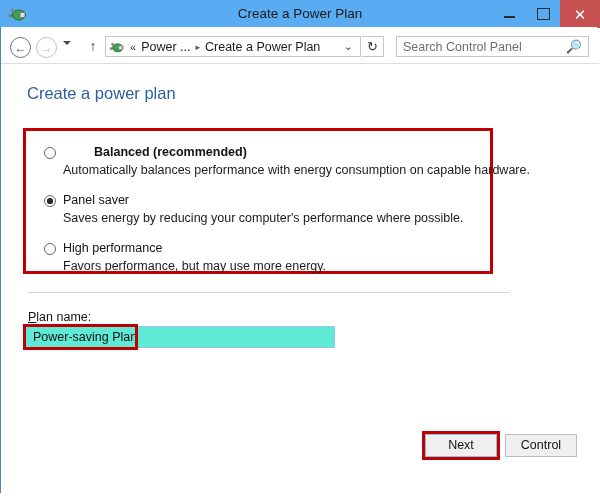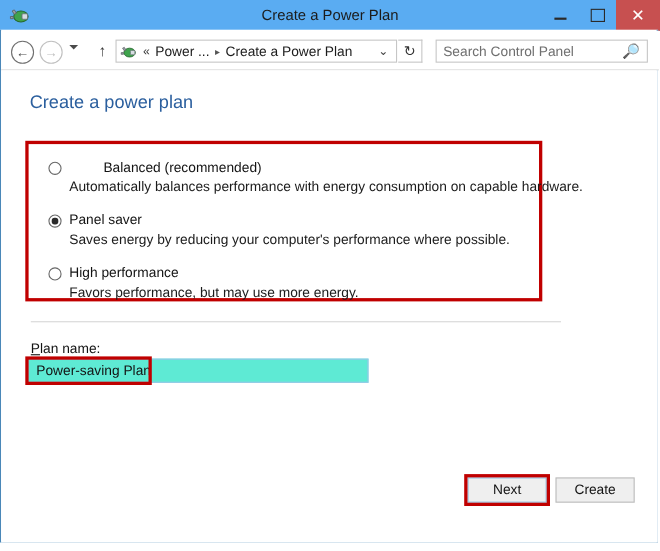--- a/index.html
+++ b/index.html
@@ -252,21 +252,21 @@
     border-radius: 50%;
     background: #2b2b2b;
   }
   .radio-label {
     position: absolute;
     left: 19px; top: 0;
     font-size: 12.5px;
     color: #131313;
     white-space: nowrap;
   }
-  .radio-label.bold { font-weight: normal; padding-left: 31px; }
+  .radio-label.bold { font-weight: bold; padding-left: 31px; }
   .radio-desc {
     position: absolute;
     left: 19px; top: 18px;
     font-size: 12.5px;
     color: #1b1b1b;
     white-space: nowrap;
   }
 
   .divider {
     position: absolute;
@@ -429,16 +429,16 @@
 
     <div class="divider"></div>
 
     <div class="planname-label"><span class="accesskey">P</span><span>lan name:</span></div>
 
     <input class="planname-input" type="text" value="Power-saving Plan" style="">
     <div class="planname-highlight"></div>
 
     <button class="btn btn-next">Next</button>
     <div class="next-highlight"></div>
-    <button class="btn btn-cancel">Create</button>
+    <button class="btn btn-cancel">Control</button>
 
   </div>
 </div>
 
 </body></html>

